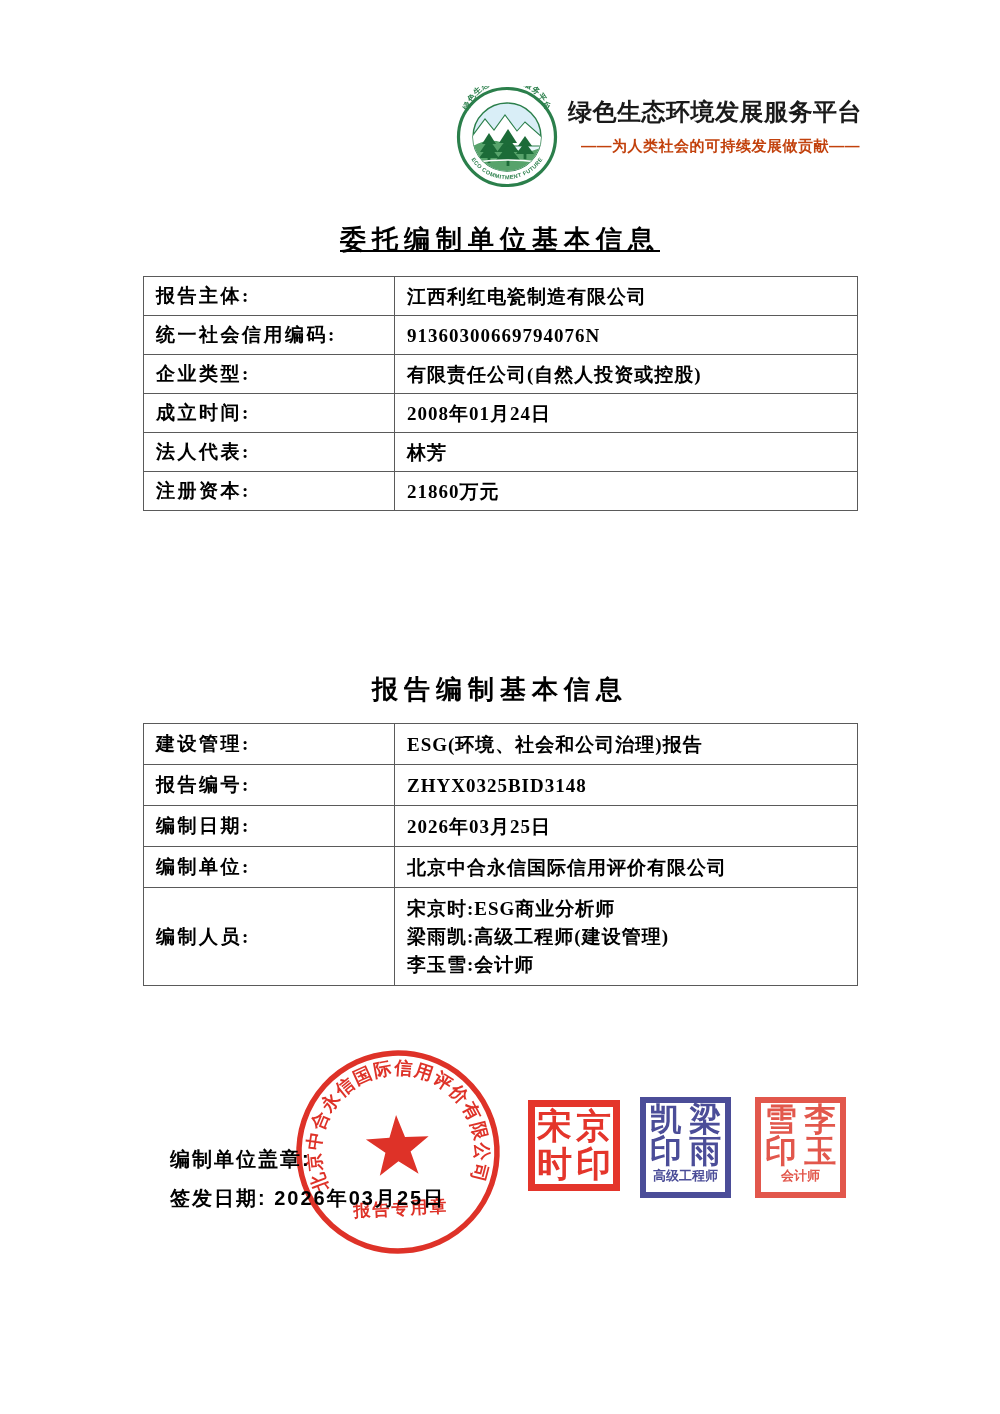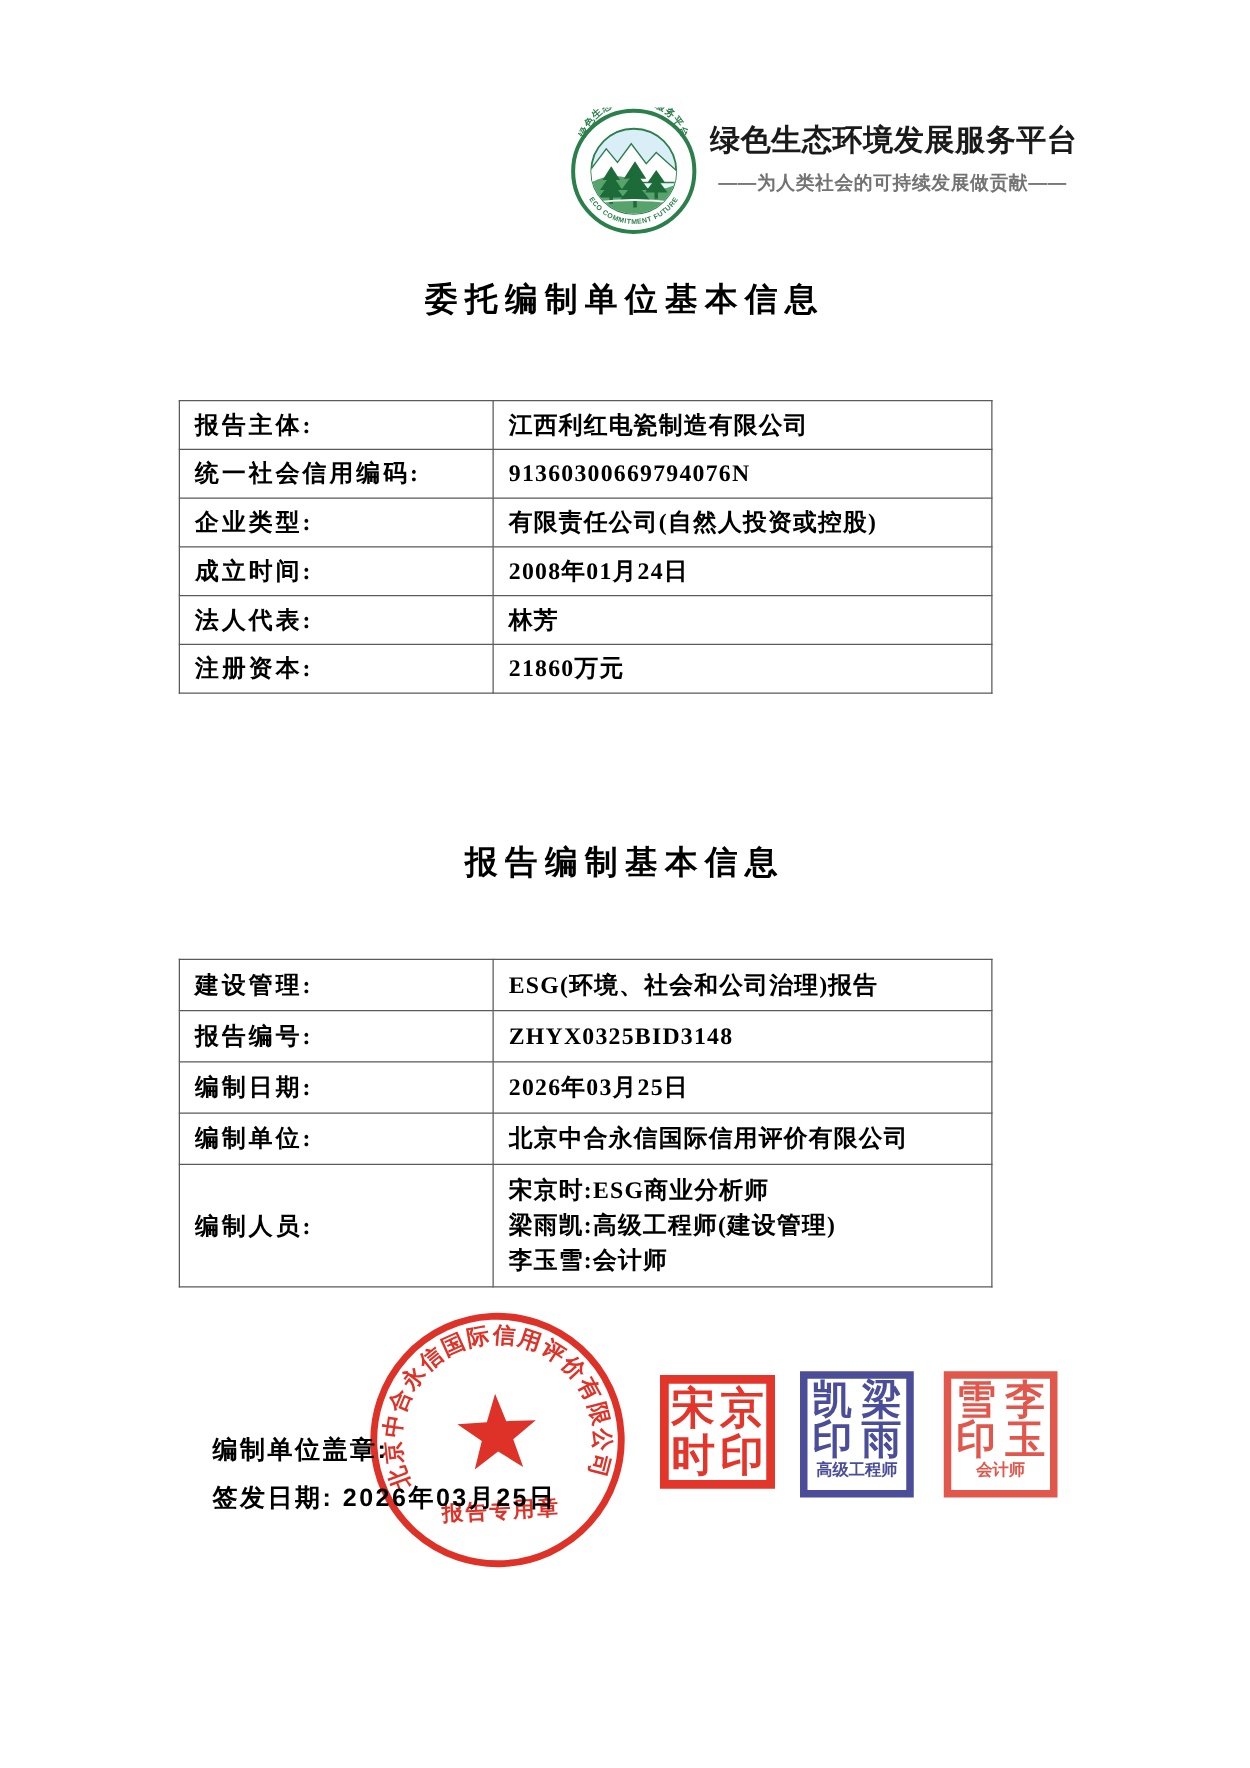--- a/index.html
+++ b/index.html
@@ -6,28 +6,28 @@
   .page{
     position:relative;width:1000px;height:1414px;background:#ffffff;overflow:hidden;
     font-family:"Liberation Serif","DejaVu Serif",serif;color:#111;
   }
   
   .brand{position:absolute;left:456px;top:86px;display:flex;align-items:flex-start;}
   .brand-emblem{width:102px;height:102px;flex:0 0 auto;}
   .brand-text{margin-left:10px;padding-top:10px;width:292px;
     font-family:"Liberation Sans","DejaVu Sans",sans-serif;}
   .brand-title{font-size:24px;font-weight:bold;letter-spacing:0.5px;color:#1a1a1a;white-space:nowrap;}
-  .brand-subtitle{margin-top:9px;font-size:15px;font-weight:bold;letter-spacing:0.5px;color:#737373;white-space:nowrap;text-align:center;}
+  .brand-subtitle{margin-top:9px;font-size:15px;font-weight:bold;letter-spacing:0.5px;color:#c2410c;white-space:nowrap;text-align:right;}
   
   .sec-title{position:absolute;left:0;width:1000px;text-align:center;
     font-size:26px;font-weight:bold;letter-spacing:6px;color:#000;}
-  .sec-title.t1{top:222px;}
+  .sec-title.t1{top:222px;text-decoration:underline;}
   .sec-title.t2{top:672px;}
   
-  table.info{position:absolute;left:143px;width:651px;border-collapse:collapse;table-layout:fixed;margin-top:44px;}
+  table.info{position:absolute;left:143px;width:715px;border-collapse:collapse;table-layout:fixed;}
   table.info.tbl1{top:276px;}
   table.info.tbl2{top:723px;}
   table.info td{border:1px solid #5a5a5a;vertical-align:middle;padding:0 0 0 12px;
     font-size:19px;font-weight:bold;color:#000;}
   td.lbl{width:238px;letter-spacing:2.5px;}
   td.val{letter-spacing:1px;line-height:27px;padding-right:10px;}
   .tbl1 tr{height:39px;}
   .tbl1 tr.tall{height:75px;}
   .tbl2 tr{height:41px;}
   .tbl2 tr.tall{height:98px;}

